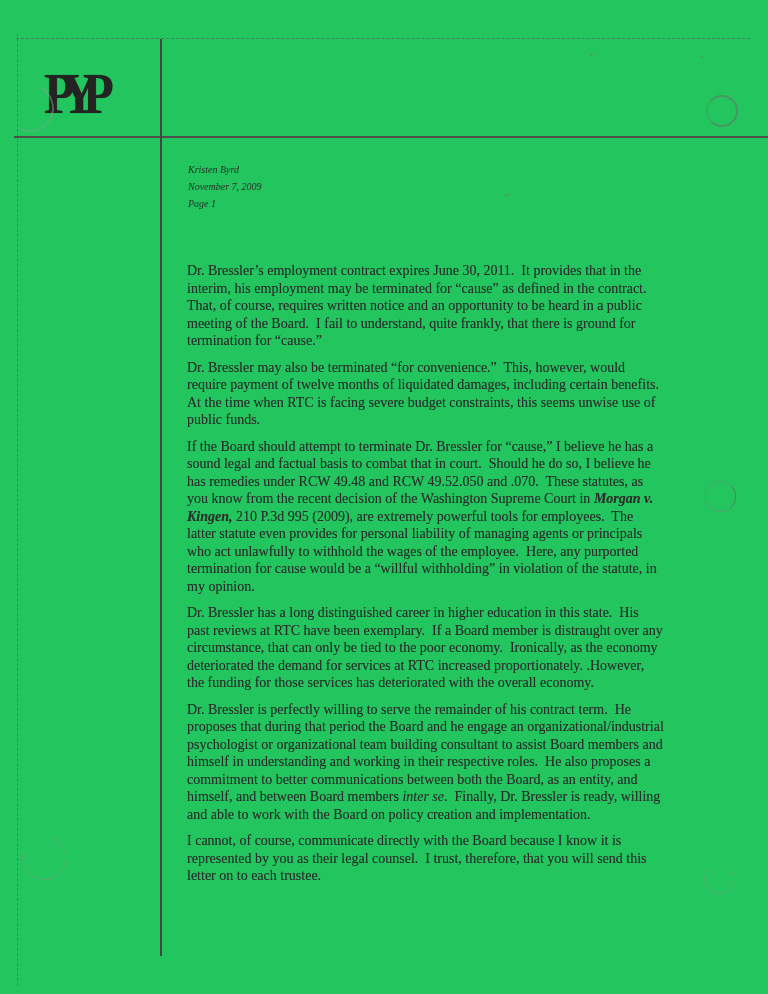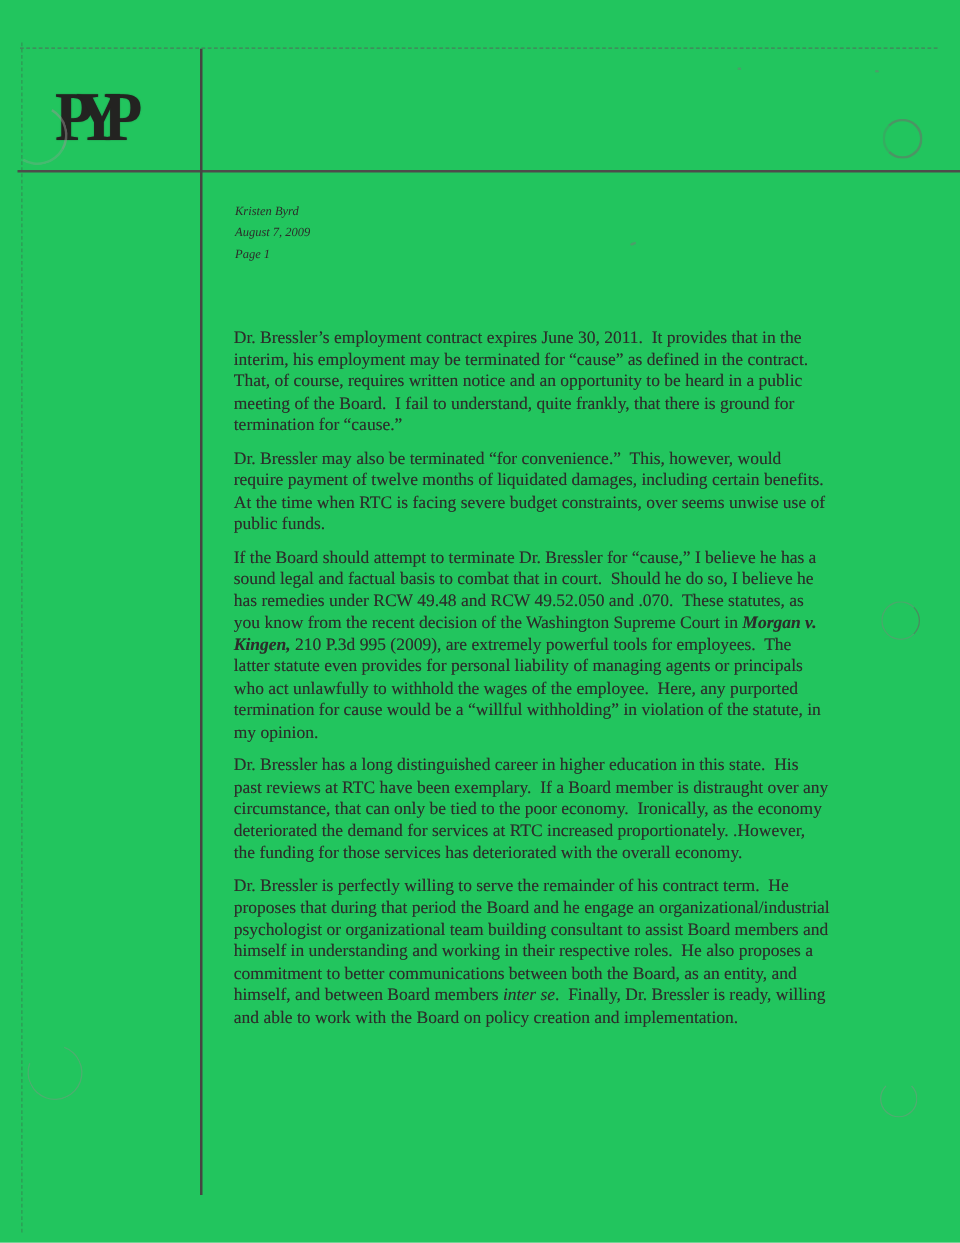--- a/index.html
+++ b/index.html
@@ -106,25 +106,26 @@
   <div class="hole hole-right-mid"></div>
   <div class="hole hole-right-bottom"></div>
   <div class="hole hole-left-bottom"></div>
 
   <div class="speck speck-a"></div>
   <div class="speck speck-b"></div>
   <div class="speck speck-c"></div>
 
   <div class="address-block">
     <div class="address-line">Kristen Byrd</div>
-    <div class="address-line">August 7, 2009</div>
+    <div class="address-line">November 7, 2009</div>
     <div class="address-line">Page 1</div>
   </div>
 
   <div class="letter-body">
       <div class="para"><span>Dr. Bressler’s employment contract expires June 30, 2011.  It provides that in the interim, his employment may be terminated for “cause” as defined in the contract.  That, of course, requires written notice and an opportunity to be heard in a public meeting of the Board.  I fail to understand, quite frankly, that there is ground for termination for “cause.”</span></div>
-      <div class="para"><span>Dr. Bressler may also be terminated “for convenience.”  This, however, would require payment of twelve months of liquidated damages, including certain benefits.  At the time when RTC is facing severe budget constraints, over seems unwise use of public funds.</span></div>
+      <div class="para"><span>Dr. Bressler may also be terminated “for convenience.”  This, however, would require payment of twelve months of liquidated damages, including certain benefits.  At the time when RTC is facing severe budget constraints, this seems unwise use of public funds.</span></div>
       <div class="para"><span>If the Board should attempt to terminate Dr. Bressler for “cause,” I believe he has a sound legal and factual basis to combat that in court.  Should he do so, I believe he has remedies under RCW 49.48 and RCW 49.52.050 and .070.  These statutes, as you know from the recent decision of the Washington Supreme Court in </span><span class="seg-bi">Morgan v. Kingen,</span><span> 210 P.3d 995 (2009), are extremely powerful tools for employees.  The latter statute even provides for personal liability of managing agents or principals who act unlawfully to withhold the wages of the employee.  Here, any purported termination for cause would be a “willful withholding” in violation of the statute, in my opinion.</span></div>
       <div class="para"><span>Dr. Bressler has a long distinguished career in higher education in this state.  His past reviews at RTC have been exemplary.  If a Board member is distraught over any circumstance, that can only be tied to the poor economy.  Ironically, as the economy deteriorated the demand for services at RTC increased proportionately. .However, the funding for those services has deteriorated with the overall economy.</span></div>
       <div class="para"><span>Dr. Bressler is perfectly willing to serve the remainder of his contract term.  He proposes that during that period the Board and he engage an organizational/industrial psychologist or organizational team building consultant to assist Board members and himself in understanding and working in their respective roles.  He also proposes a commitment to better communications between both the Board, as an entity, and himself, and between Board members </span><span class="seg-i">inter se</span><span>.  Finally, Dr. Bressler is ready, willing and able to work with the Board on policy creation and implementation.</span></div>
+      <div class="para"><span>I cannot, of course, communicate directly with the Board because I know it is represented by you as their legal counsel.  I trust, therefore, that you will send this letter on to each trustee.</span></div>
     </div>
 
 </div>
 
 </body></html>

